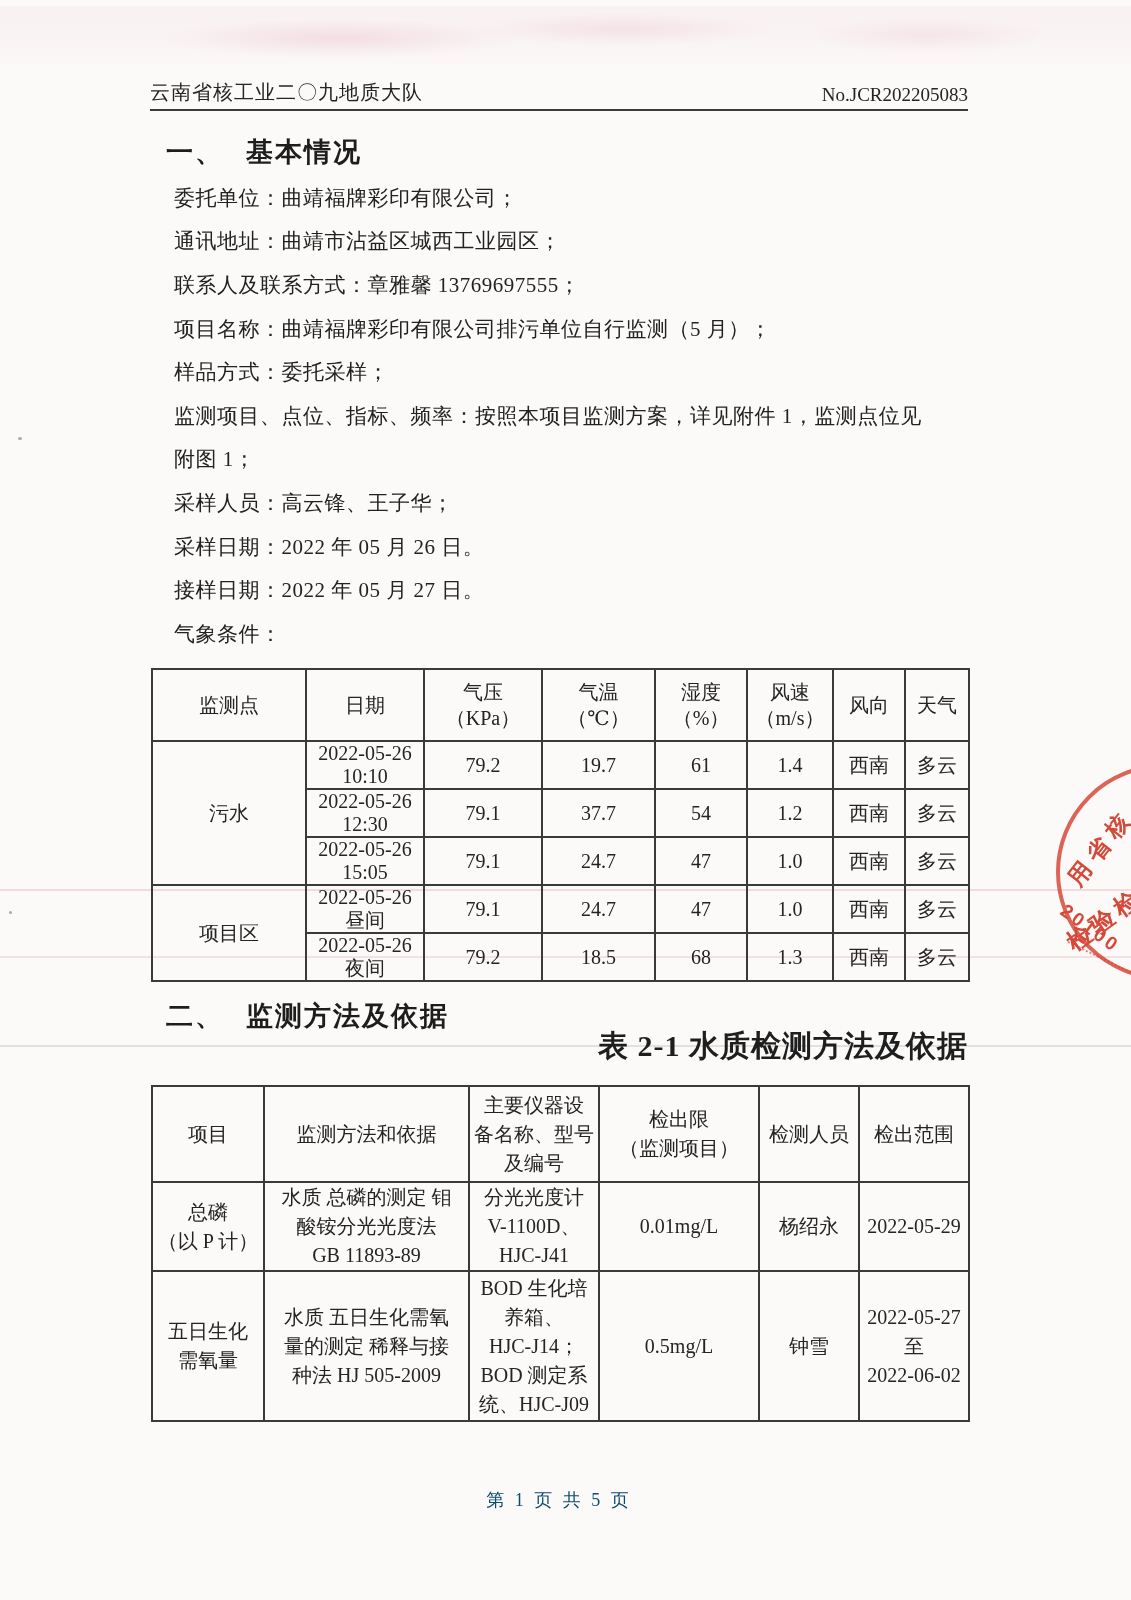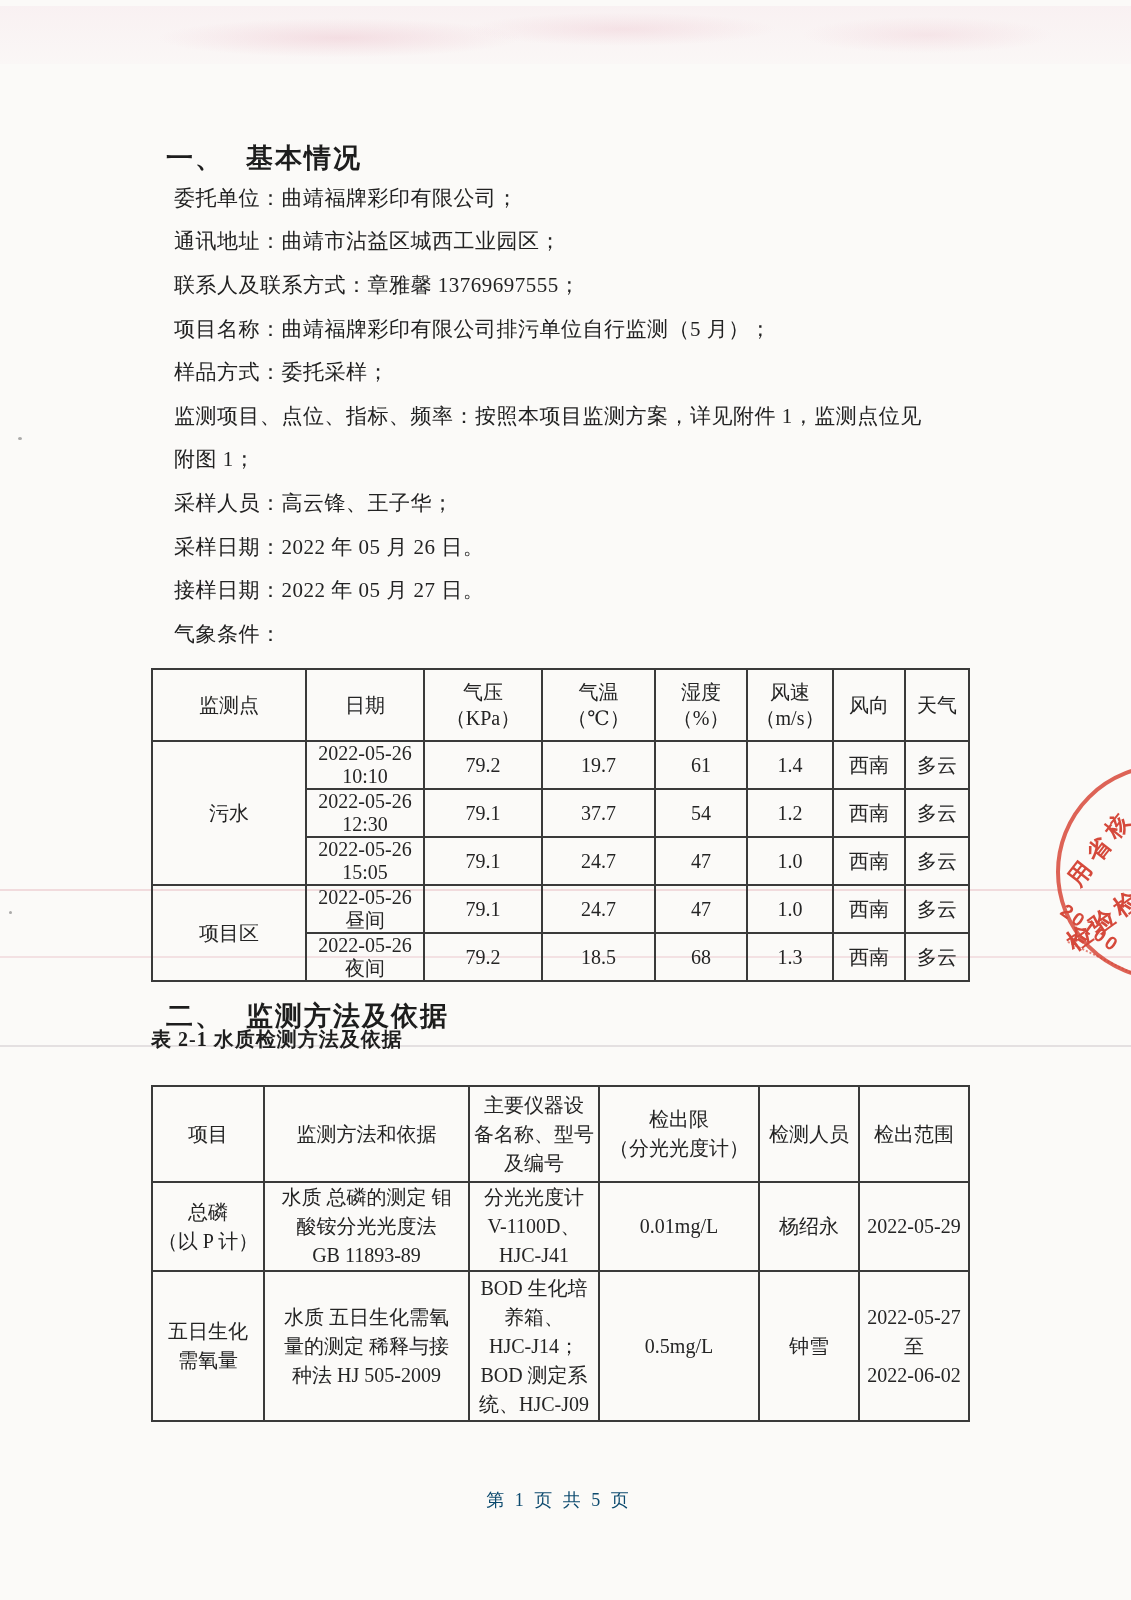--- a/index.html
+++ b/index.html
@@ -28,40 +28,40 @@
   .doc-header { position:absolute; left:150px; top:80px; width:818px; height:26px;
     display:flex; justify-content:space-between; align-items:flex-end;
     border-bottom:2px solid #3a3a3a; padding-bottom:3px; font-size:20px; }
   .doc-header .org { letter-spacing:1px; }
   .doc-header .no { font-size:19px; }
 
   
   .h1 { position:absolute; left:166px; font-size:27px; font-weight:700;
     font-family:"Liberation Sans","DejaVu Sans",sans-serif; color:#1d1d1d; letter-spacing:2px; }
   .h1 .num { margin-right:22px; }
-  .h1.first  { top:140px; }
+  .h1.first  { top:134px; }
   .h1.second { top:961px;margin-top:37px; }
 
   
   .paras { position:absolute; left:150px; top:176px; width:830px; }
   .para-line { height:43.6px; display:flex; align-items:center;
     padding-left:24px; font-size:21px; letter-spacing:0.5px; color:#222; }
 
   
   table { border-collapse:collapse; table-layout:fixed; }
   td,th { border:2px solid #3a3a3a; text-align:center; vertical-align:middle;
     font-weight:400; font-size:20px; padding:0; color:#242424; }
   .multiline { white-space:pre-line; line-height:27px; }
   .weather-table { position:absolute; left:151px; top:668px; width:817px; }
   .weather-table th { line-height:26px; }
   .weather-table .daterow { line-height:23px; }
   .t21 { position:absolute; left:151px; top:1085px; width:817px; }
   .t21 td.multiline, .t21 th.multiline { line-height:29px; }
   .t21-title { position:absolute; left:151px; top:1026px; width:817px;
-    text-align:left; font-size:20px; font-weight:700; letter-spacing:1px; color:#1e1e1e; }
+    text-align:right; font-size:30px; font-weight:700; letter-spacing:1px; color:#1e1e1e; }
 
   
   .footer { position:absolute; left:150px; top:1488px; width:818px;
     text-align:center; font-size:18px; letter-spacing:3px; color:#0c4a6e; }
 
   
   .stamp { position:absolute; left:1048px; top:756px; width:83px; height:222px;
     color:#d5493b; filter:blur(0.3px); }
   .stamp-ring { position:absolute; left:8px; top:8px; width:208px; height:208px;
     border:4.5px solid rgba(215,72,57,0.85); border-radius:50%; }
@@ -79,20 +79,24 @@
 
 <div class="page">
 
   <div class="scan-band"></div>
   <div class="scanline l1"></div>
   <div class="scanline l2"></div>
   <div class="scanline l3"></div>
   <div class="speck s1"></div>
   <div class="speck s2"></div>
 
+  <div class="doc-header">
+    <span class="org">云南省核工业二〇九地质大队</span>
+    <span class="no">No.JCR202205083</span>
+  </div>
 
   <div class="h1 first">
     <span class="num">一、</span><span>基本情况</span>
   </div>
 
   <div class="paras">
     <div class="para-line">委托单位：曲靖福牌彩印有限公司；</div>
     <div class="para-line">通讯地址：曲靖市沾益区城西工业园区；</div>
     <div class="para-line">联系人及联系方式：章雅馨 13769697555；</div>
     <div class="para-line">项目名称：曲靖福牌彩印有限公司排污单位自行监测（5 月）；</div>
@@ -197,21 +201,21 @@
         <col style="width:110px">
     </colgroup>
     <tbody>
         <tr style="height:96px">
       <th>项目</th>
       <th>监测方法和依据</th>
       <th class="multiline">主要仪器设
 备名称、型号
 及编号</th>
       <th class="multiline">检出限
-（分光光度计）</th>
+（监测项目）</th>
       <th>检测人员</th>
       <th>检出范围</th>
     </tr>
     <tr style="height:84px">
       <td class="multiline">总磷
 （以 P 计）</td>
       <td class="multiline">水质 总磷的测定 钼
 酸铵分光光度法
 GB 11893-89</td>
       <td class="multiline">分光光度计

